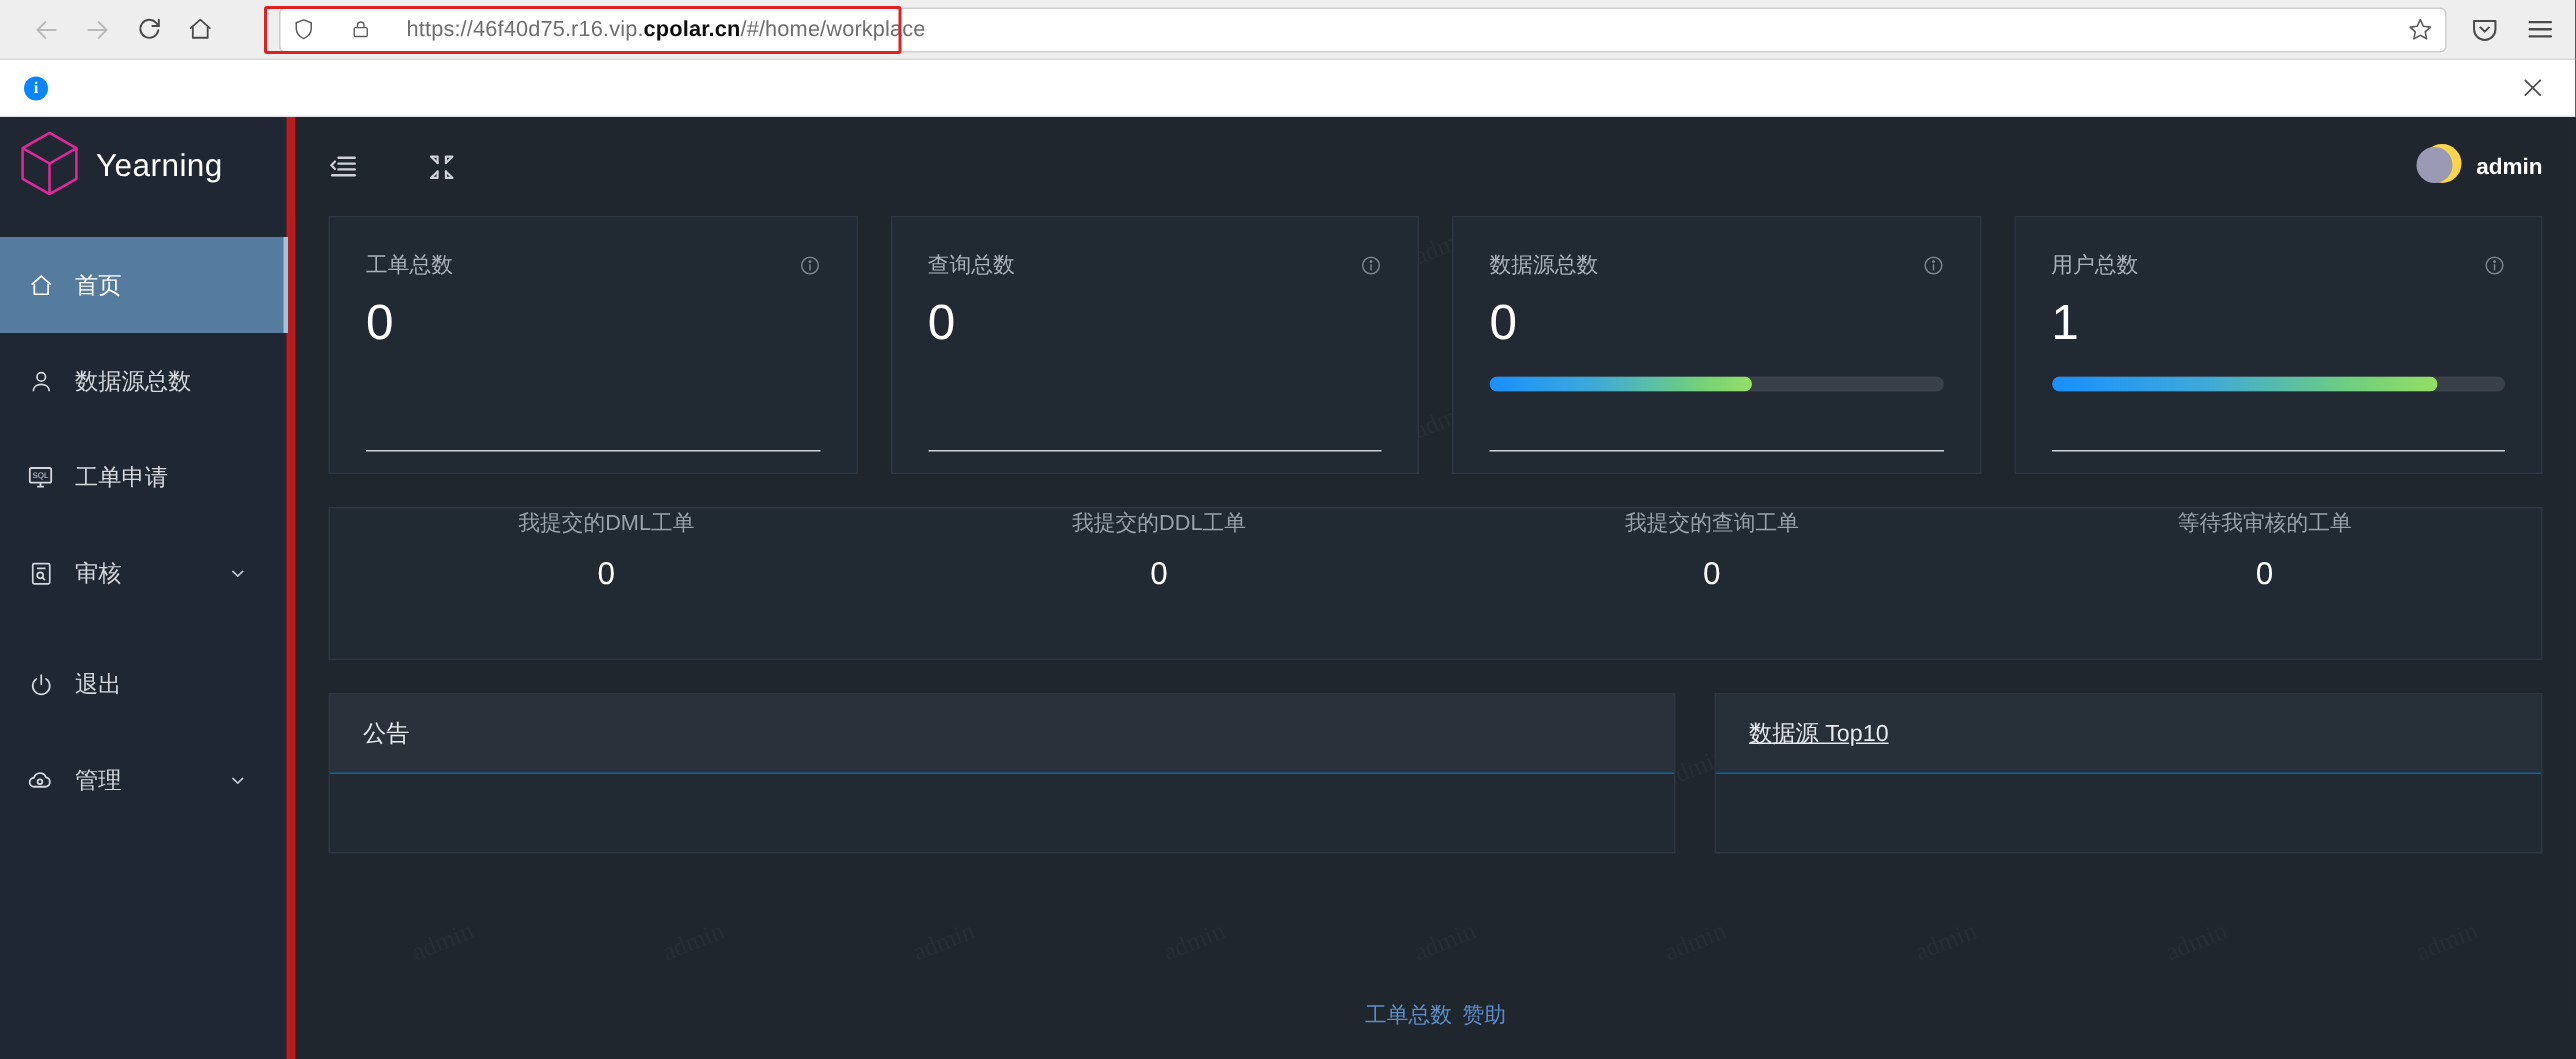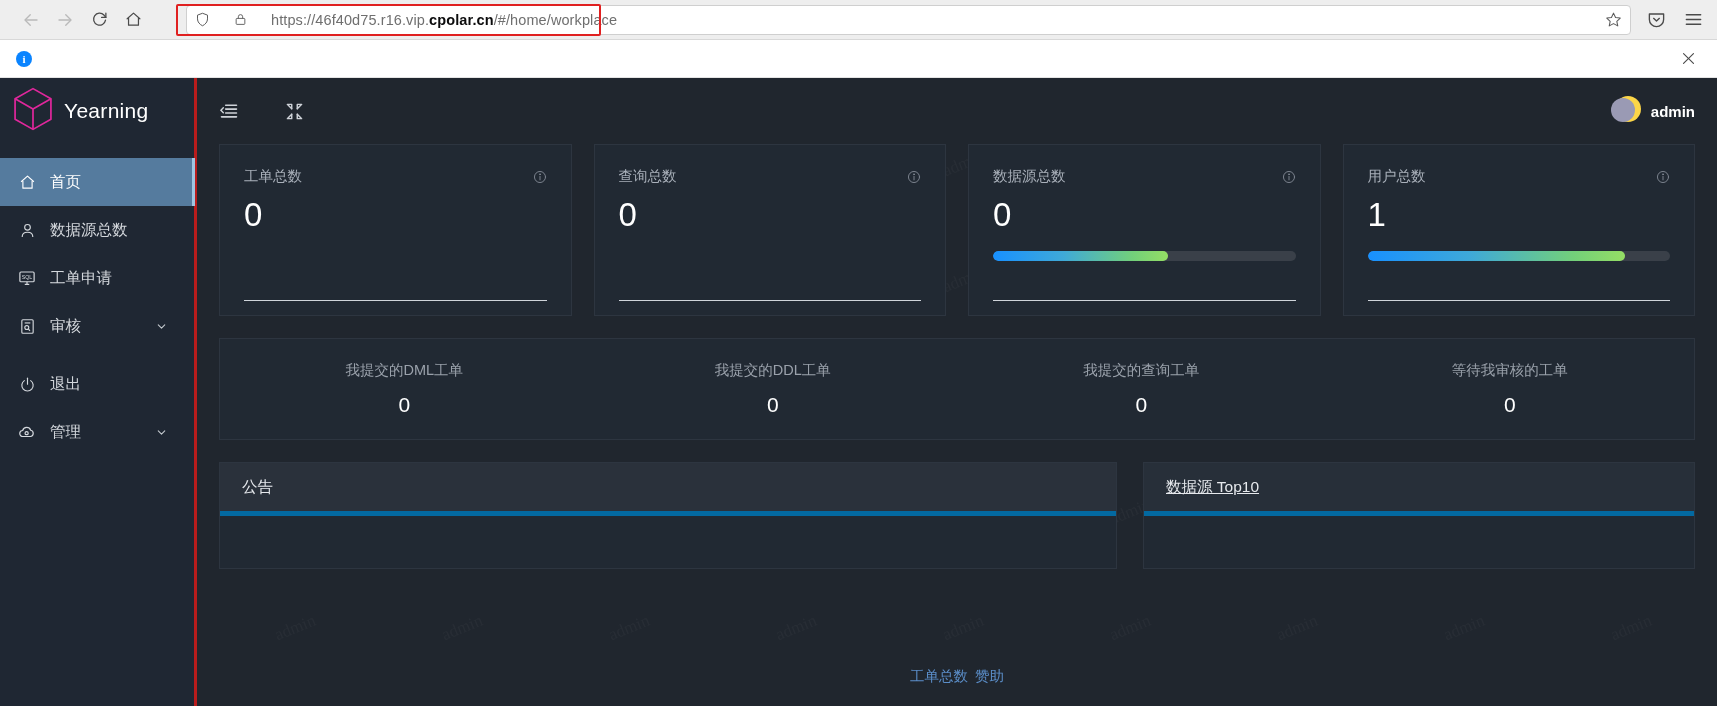--- a/index.html
+++ b/index.html
@@ -119,37 +119,37 @@
 
   
   .sidebar {
     width: 197px;
     flex: none;
     background: #1f2733;
     display: flex;
     flex-direction: column;
     position: relative;
     z-index: 4;
-    border-right: 3px solid #b91c1c;
+    border-right: 6px solid #b91c1c;
   }
   .brand {
     height: 66px;
     display: flex;
     align-items: center;
     padding-left: 12px;
     gap: 10px;
   }
   .brand-name {
     color: #ffffff;
     font-size: 21px;
     letter-spacing: .3px;
   }
   .nav { margin-top: 14px; }
   .nav-item {
-    height: 48px;
+    height: 64px;
     display: flex;
     align-items: center;
     padding-left: 18px;
     color: #d4d8dd;
     font-size: 15.5px;
     gap: 14px;
     position: relative;
   }
   .nav-item .label { flex: 1; }
   .nav-item.active {
@@ -257,21 +257,21 @@
     background: linear-gradient(90deg, #1890ff 0%, #3fa9d8 40%, #73d07a 80%, #95de64 100%);
   }
 
   
   .mini-row {
     margin-top: 22px;
     background: #212933;
     border: 1px solid #2d3540;
     height: 102px;
     display: flex;
-    align-items: center;
+    align-items: flex-start;
   }
   .mini-cell {
     flex: 1;
     text-align: center;
   }
   .mini-title { color: #9aa1ab; font-size: 14.5px; }
   .mini-value { color: #ffffff; font-size: 21px; margin-top: 13px; }
 
   
   .bottom-row {
@@ -288,21 +288,21 @@
   .panel.announce { flex: 0 0 898px; }
   .panel.top10 { flex: 1; }
   .panel-head {
     height: 53px;
     display: flex;
     align-items: center;
     padding-left: 22px;
     color: #e6e9ed;
     font-size: 15.5px;
     background: #2a313b;
-    border-bottom: 5px solid #0369a1;
+    border-bottom: 1px solid #0369a1;
   }
   .panel.top10 .panel-head { background: #272f39; text-decoration: underline; }
   .panel-body { height: 52px; }
 
   .footer {
     flex: none;
     height: 60px;
     display: flex;
     align-items: center;
     justify-content: center;

